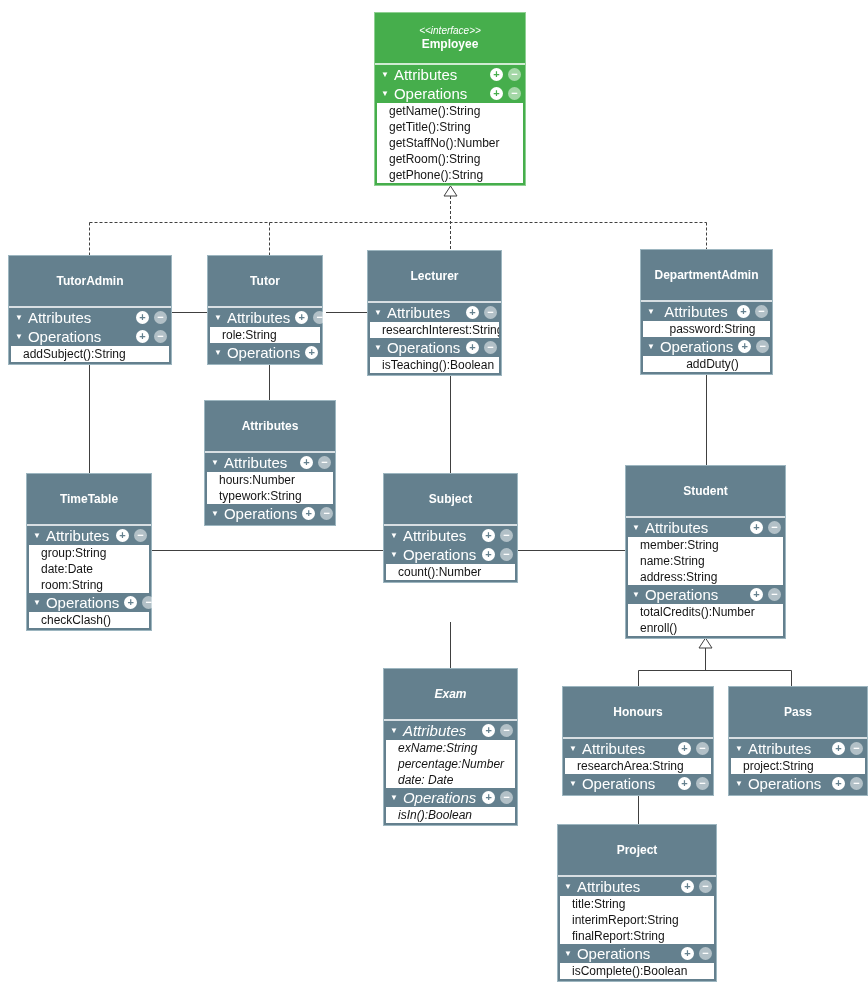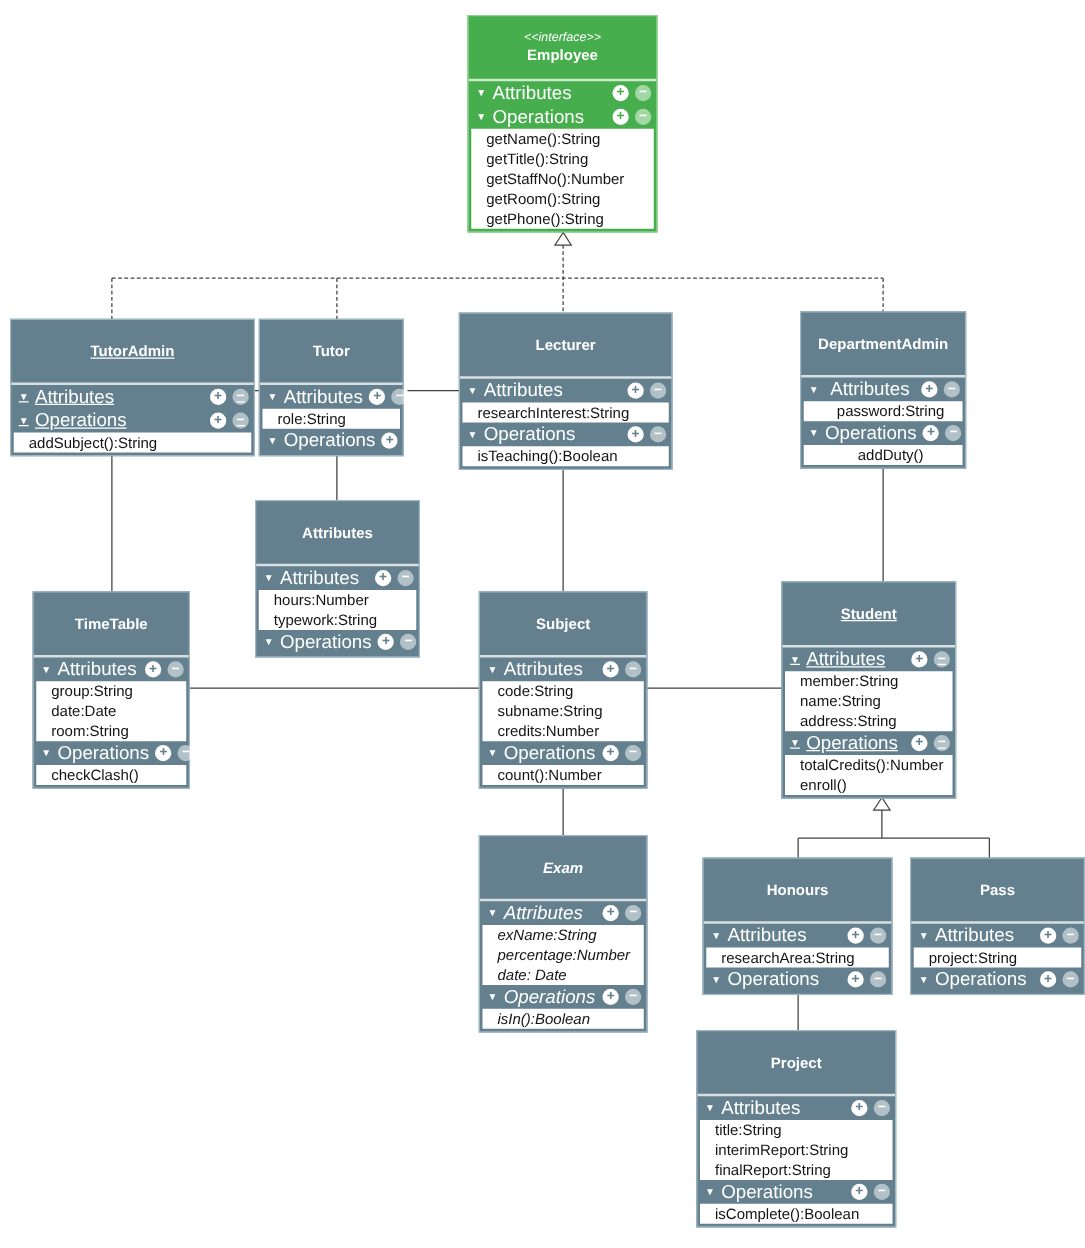--- a/index.html
+++ b/index.html
@@ -90,21 +90,21 @@
     </div>
     <div class="rows">
       <div class="row">getName():String</div>
       <div class="row">getTitle():String</div>
       <div class="row">getStaffNo():Number</div>
       <div class="row">getRoom():String</div>
       <div class="row">getPhone():String</div>
     </div>
   </div>
 
-  <div class="uml-class" style="left:8px;top:255px;width:196px;text-decoration:underline;">
+  <div class="uml-class" style="left:8px;top:255px;width:164px;">
     <div class="hdr">
       <div class="title">TutorAdmin</div>
     </div>
     <div class="sec">
       <span class="tri">▼</span>
       <span class="lbl">Attributes</span>
       <span class="btn plus">+</span>
       <span class="btn minus">−</span>
     </div>
     <div class="sec">
@@ -132,21 +132,21 @@
       <div class="row">role:String</div>
     </div>
     <div class="sec">
       <span class="tri">▼</span>
       <span class="lbl">Operations</span>
       <span class="btn plus">+</span>
       <span class="btn minus">−</span>
     </div>
   </div>
 
-  <div class="uml-class" style="left:367px;top:250px;width:171px;">
+  <div class="uml-class" style="left:367px;top:250px;width:135px;">
     <div class="hdr">
       <div class="title">Lecturer</div>
     </div>
     <div class="sec">
       <span class="tri">▼</span>
       <span class="lbl">Attributes</span>
       <span class="btn plus">+</span>
       <span class="btn minus">−</span>
     </div>
     <div class="rows">
@@ -238,37 +238,32 @@
   <div class="uml-class" style="left:383px;top:473px;width:135px;">
     <div class="hdr">
       <div class="title">Subject</div>
     </div>
     <div class="sec">
       <span class="tri">▼</span>
       <span class="lbl">Attributes</span>
       <span class="btn plus">+</span>
       <span class="btn minus">−</span>
     </div>
-    <div class="rows">
-      <div class="row">code:String</div>
-      <div class="row">subname:String</div>
-      <div class="row">credits:Number</div>
-    </div>
     <div class="sec">
       <span class="tri">▼</span>
       <span class="lbl">Operations</span>
       <span class="btn plus">+</span>
       <span class="btn minus">−</span>
     </div>
     <div class="rows">
       <div class="row">count():Number</div>
     </div>
   </div>
 
-  <div class="uml-class" style="left:625px;top:465px;width:140px;text-decoration:underline;">
+  <div class="uml-class" style="left:625px;top:465px;width:161px;">
     <div class="hdr">
       <div class="title">Student</div>
     </div>
     <div class="sec">
       <span class="tri">▼</span>
       <span class="lbl">Attributes</span>
       <span class="btn plus">+</span>
       <span class="btn minus">−</span>
     </div>
     <div class="rows">

